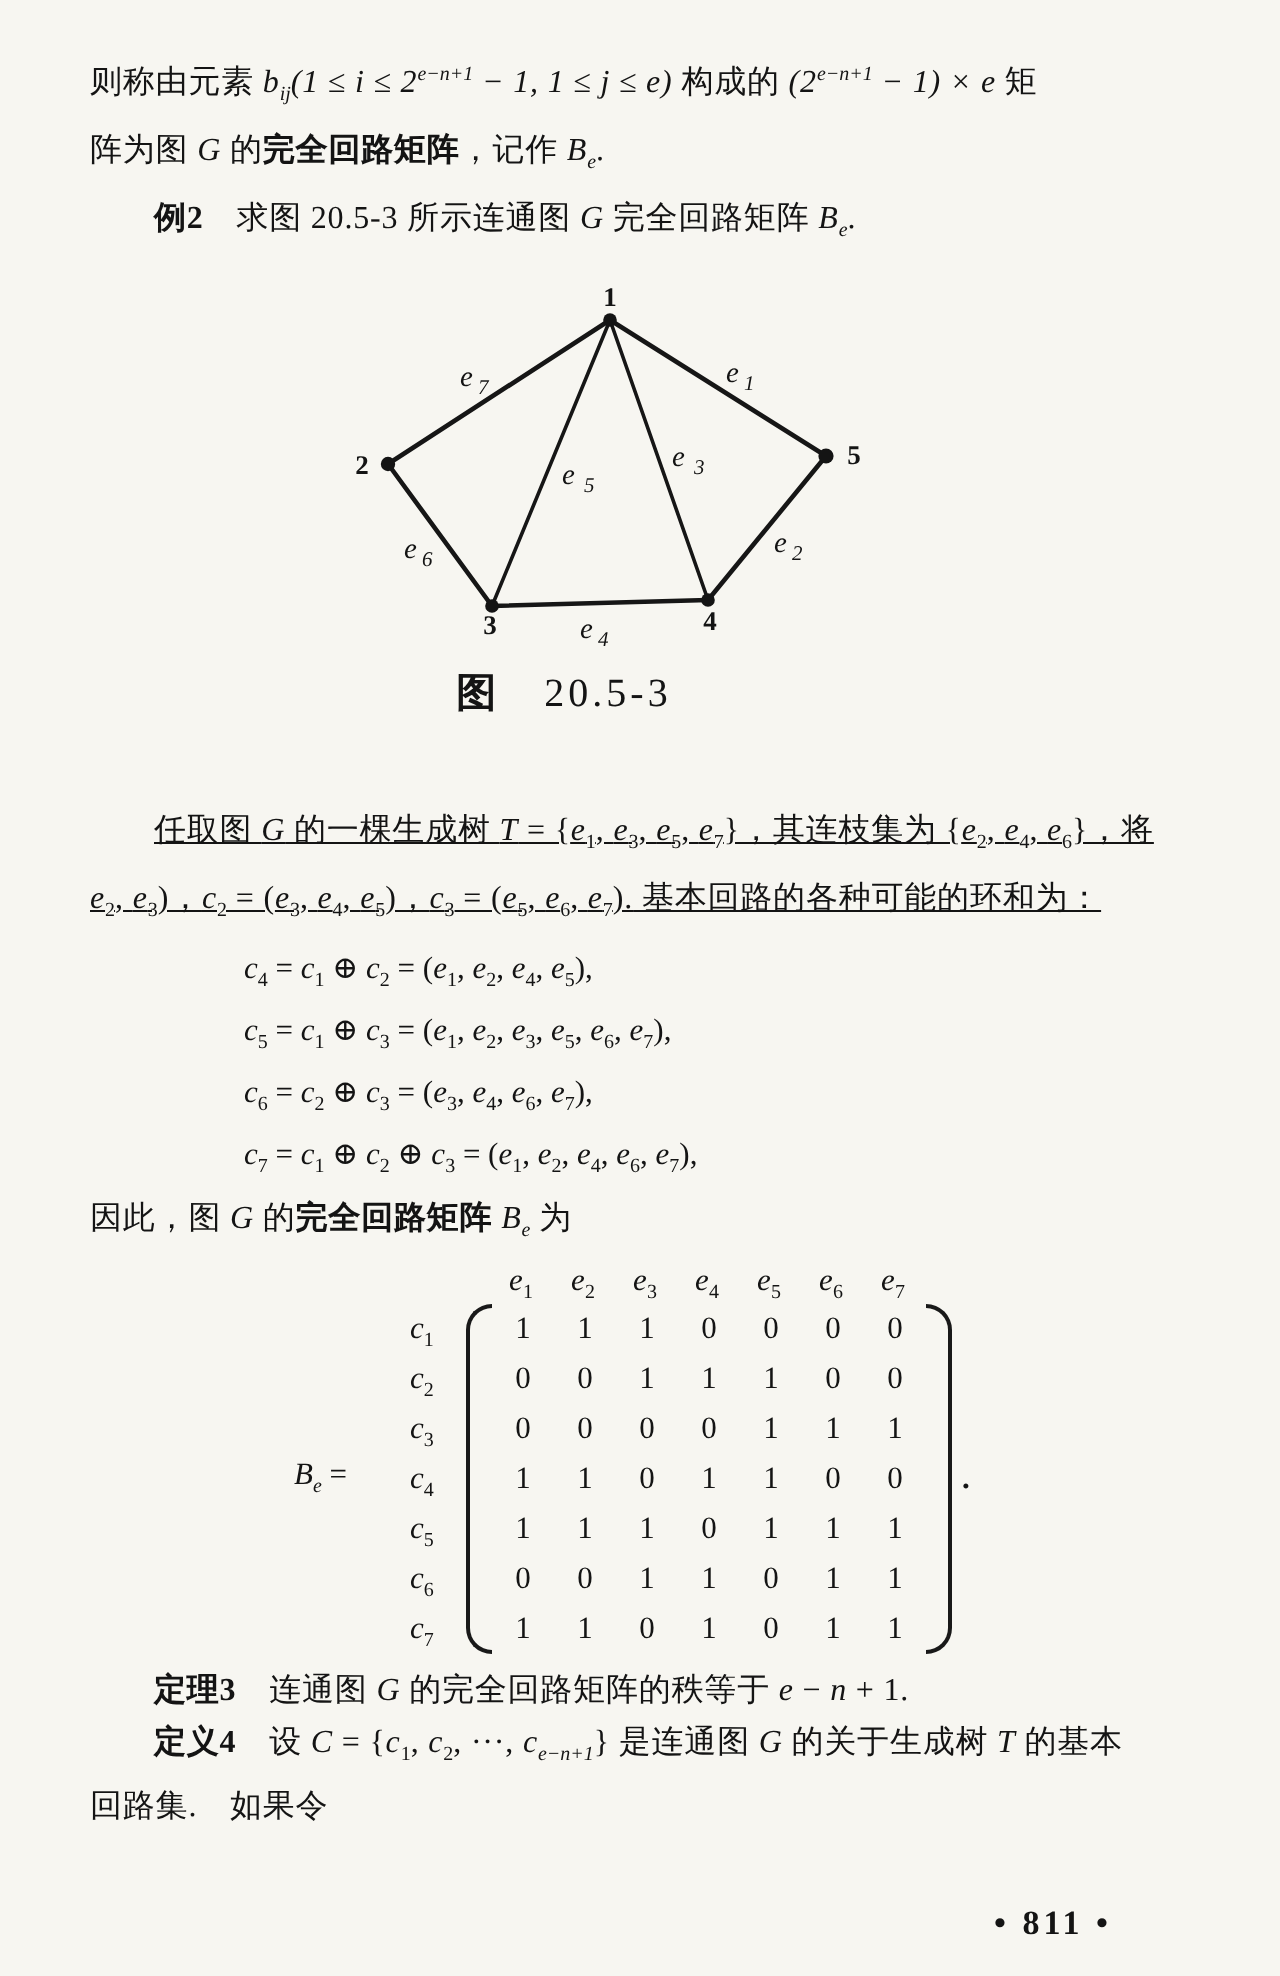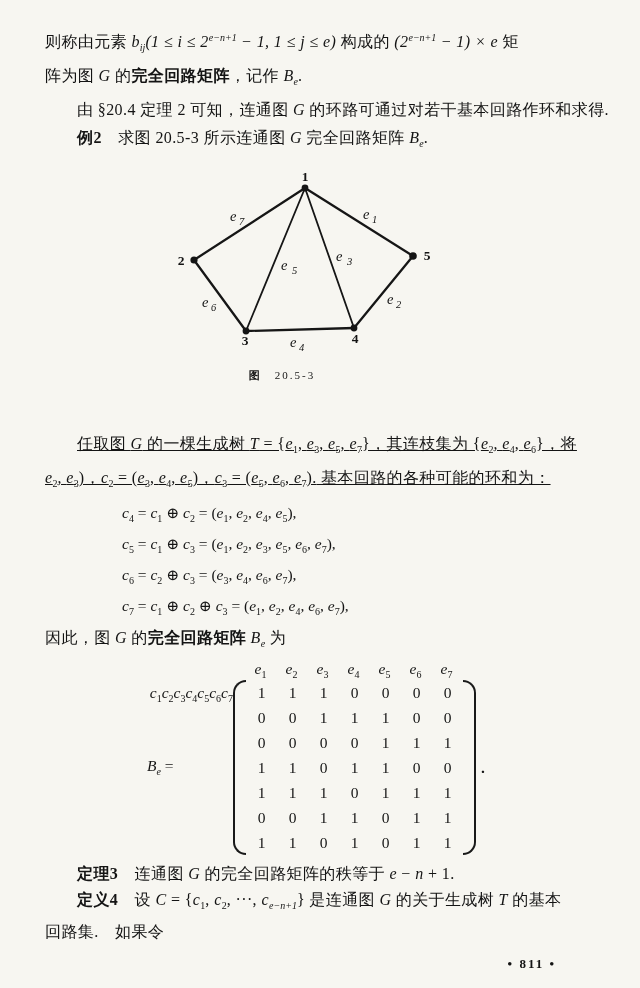--- a/index.html
+++ b/index.html
@@ -30,21 +30,21 @@
 
   
   .fig { margin:10px 0 0 103px; }
   .fig svg { display:block; }
   .fig text { font-family:"Liberation Serif","DejaVu Serif",serif; fill:#141414; }
   .vlab { font-size:13.5px; font-weight:bold; text-anchor:middle; }
   .elab { font-size:14.5px; font-style:italic; }
   .esub { font-size:10.5px; font-style:italic; }
   .fig-caption {
     width:324px; margin:6px 0 0 75px;
-    text-align:center; font-size:11px; letter-spacing:2px;
+    text-align:center; font-size:20px; letter-spacing:2px;
     line-height:18px;
   }
 
   .para2 { margin-top:46px;text-decoration:underline; }
 
   .eqs { margin:2px 0 0 0; }
   .eq {
     font-size:15.5px; line-height:25px;
     margin-left:77px; white-space:nowrap;
   }
@@ -56,45 +56,44 @@
     font-size:15.5px;
     width:fit-content;
   }
   .m-label { position:absolute; left:-58px; top:99px; white-space:nowrap; }
   .m-heads {
     display:grid; grid-template-columns:repeat(7,31px);
     margin-left:40px; height:22px; line-height:22px;
   }
   .m-heads > span { text-align:center; }
   .m-inner { display:flex; }
-  .m-rowlabs { width:28px; display:flex; flex-direction:row;justify-content:flex-end; }
+  .m-rowlabs { width:28px; display:flex; flex-direction:column; }
   .m-rowlabs > span { height:25px; line-height:25px; }
   .m-paren { width:11px; }
   .m-paren-left  { border-left:2px solid #191919; border-top:2px solid #191919; border-bottom:2px solid #191919; border-radius:16px 0 0 16px; }
   .m-paren-right { border-right:2px solid #191919; border-top:2px solid #191919; border-bottom:2px solid #191919; border-radius:0 16px 16px 0; }
   .m-cells { display:grid; grid-template-columns:repeat(7,31px); }
   .m-cells > span { height:25px; line-height:25px; text-align:center; }
   .m-period { align-self:center; margin-left:5px; font-weight:bold; }
 
   .thm { margin-top:6px; line-height:26px; }
   .thm2 { line-height:26px; }
 
   .pagenum {
     position:absolute; right:84px; bottom:16px;
-    font-size:13px; letter-spacing:2px; font-weight:bold;
+    font-size:17px; letter-spacing:2px; font-weight:bold;
   }
 </style>
 </head>
 <body>
 
 <div class="page">
 
   <div class="line"><span>则称由元素 </span><span class="i">b</span><span class="i v-sub">ij</span><span class="i">(1 ≤ i ≤ 2</span><span class="i v-sup">e−n+1</span><span class="i"> − 1, 1 ≤ j ≤ e)</span><span> 构成的 </span><span class="i">(2</span><span class="i v-sup">e−n+1</span><span class="i"> − 1) × e</span><span> 矩</span></div>
   <div class="line"><span>阵为图 </span><span class="i">G</span><span> 的</span><span class="b">完全回路矩阵</span><span>，记作 </span><span class="i">B</span><span class="i v-sub">e</span><span>.</span></div>
-  <div class="line indent"><span>由 §20.4 定理 2 可知，连通图 </span><span class="i">G</span><span> 的环路可通过对若干基本回路作环和求得.</span></div>
   <div class="line indent"><span class="b">例2</span><span>　求图 20.5-3 所示连通图 </span><span class="i">G</span><span> 完全回路矩阵 </span><span class="i">B</span><span class="i v-sub">e</span><span>.</span></div>
 
   <div class="fig">
     <svg width="324" height="192" viewBox="0 0 324 192">
 
       <line x1="157" y1="20" x2="46" y2="92" stroke="#161616" stroke-width="2.3" stroke-linecap="round"></line>
       <line x1="157" y1="20" x2="265" y2="88" stroke="#161616" stroke-width="2.3" stroke-linecap="round"></line>
       <line x1="46" y1="92" x2="98" y2="163" stroke="#161616" stroke-width="2.3" stroke-linecap="round"></line>
       <line x1="265" y1="88" x2="206" y2="160" stroke="#161616" stroke-width="2.3" stroke-linecap="round"></line>
       <line x1="98" y1="163" x2="206" y2="160" stroke="#161616" stroke-width="2.3" stroke-linecap="round"></line>

